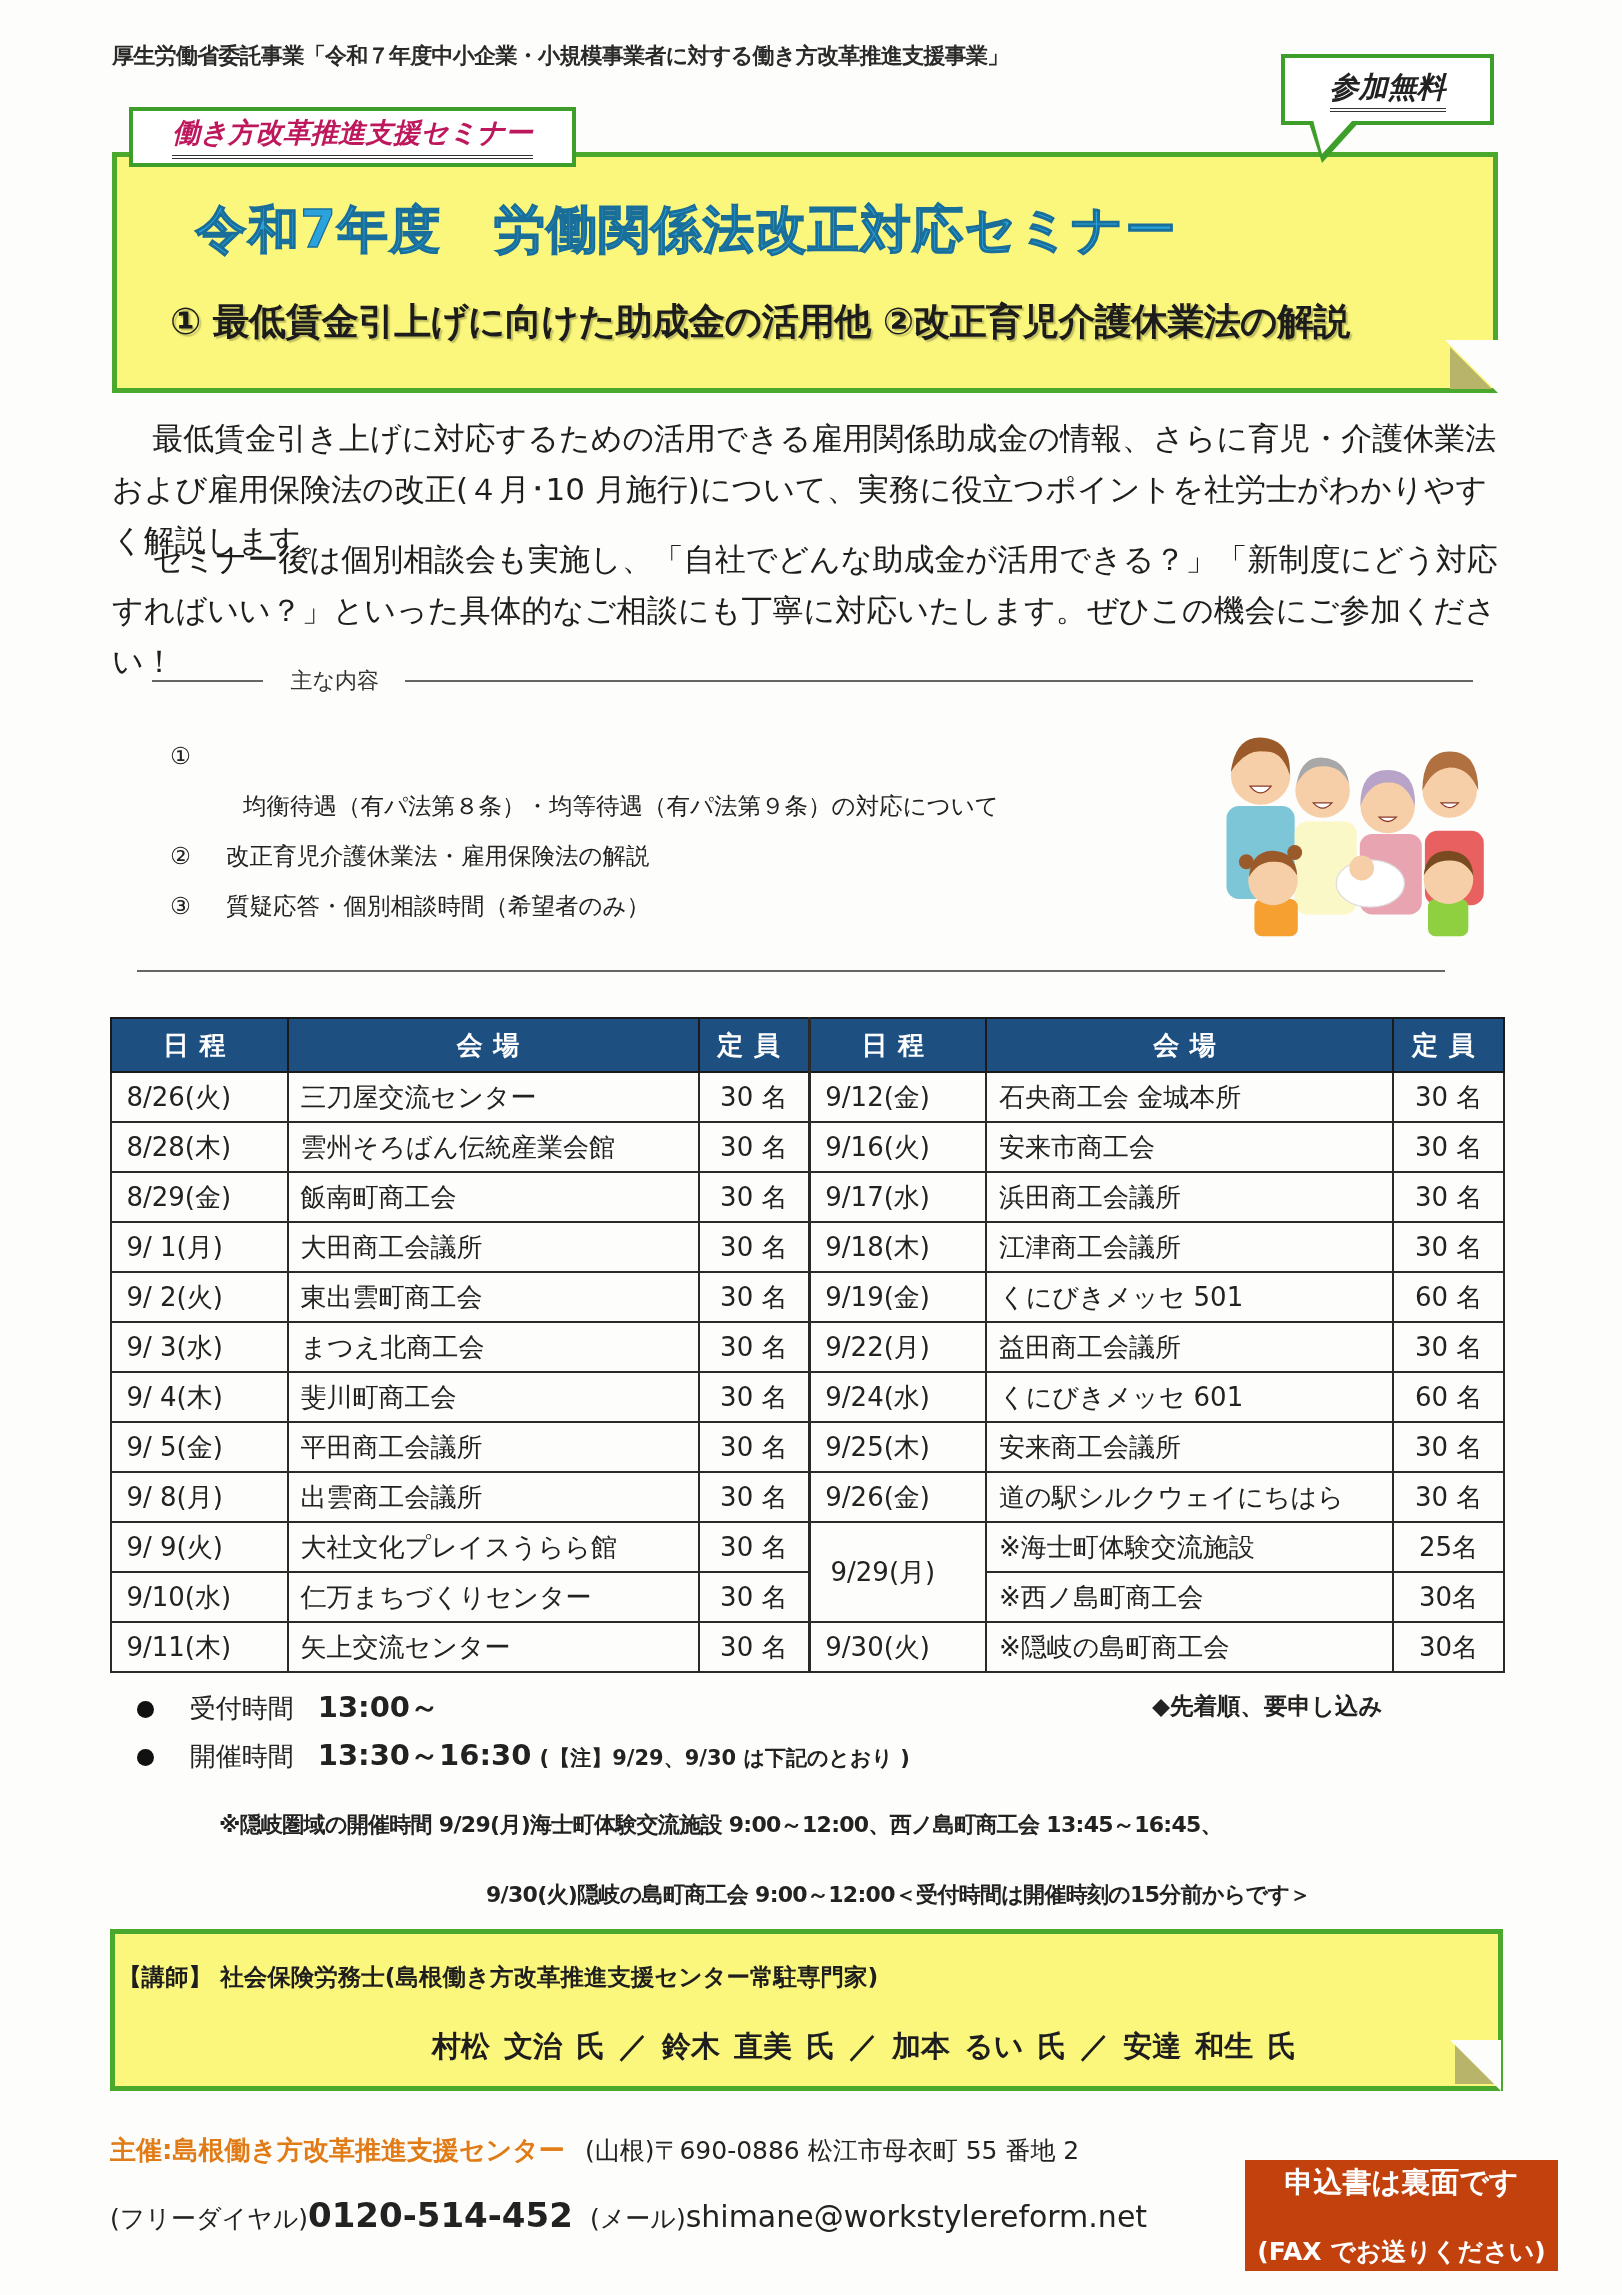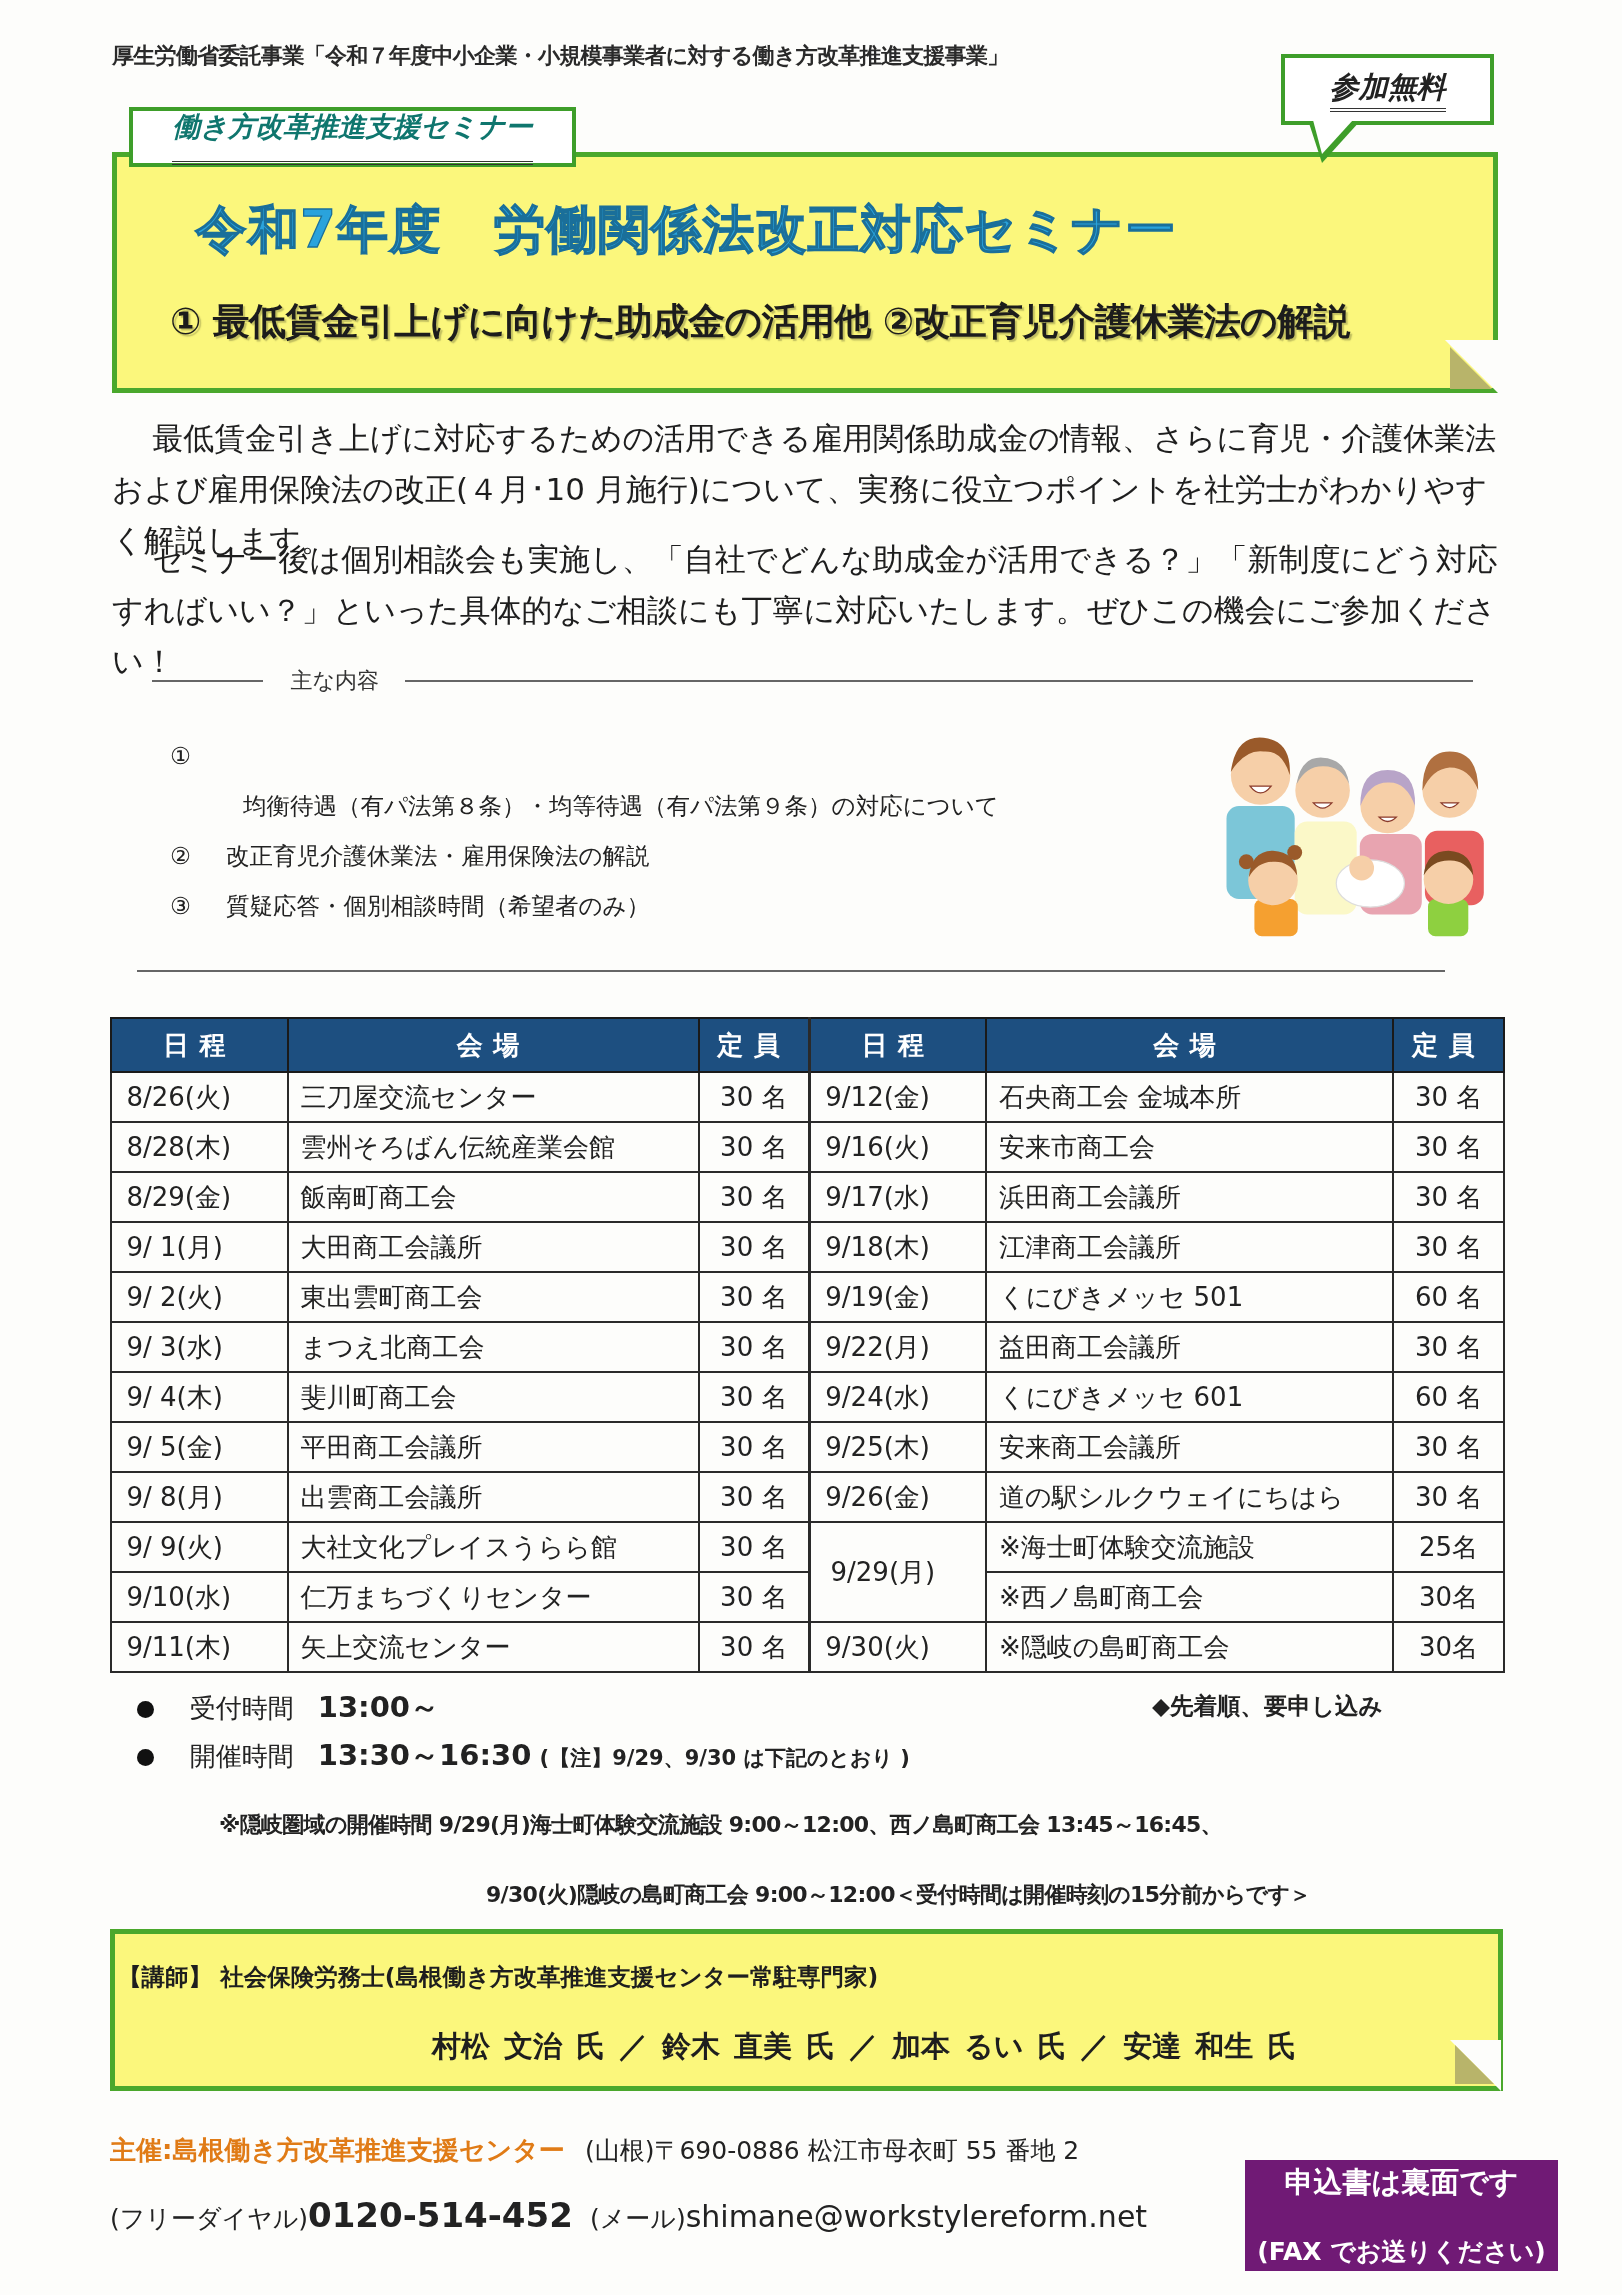--- a/index.html
+++ b/index.html
@@ -10,22 +10,22 @@
 
   
   .banner { left:112px; top:152px; width:1386px; height:241px; background:#fbf77c;
             border:5.2px solid #4aa82c; box-sizing:border-box; }
   .banner-fold { left:1445px; top:340px; width:0; height:0; border-left:54px solid transparent;
                  border-top:54px solid #fdfdfb; }
   .banner-fold2 { left:1450px; top:347px; width:0; height:0; border-right:42px solid #b8b46a;
                   border-bottom:42px solid transparent; transform:rotate(180deg); }
   .tab { left:129px; top:107px; width:447px; height:60px; background:#fff; border:4.6px solid #3e9e2a; box-sizing:border-box;
          display:flex; align-items:center; justify-content:center; }
-  .tab span { font-size:27.5px; font-style:italic; font-weight:bold; color:#0f766e;
-              border-bottom:4.6px double #333; padding-bottom:16px; }
+  .tab span { font-size:27.5px; font-style:italic; font-weight:bold; color:#be185d;
+              border-bottom:4.6px double #333; padding-bottom:4px; }
   .bubble { left:1281px; top:54px; width:213px; height:71px; background:#fff; border:4.6px solid #3e9e2a;
             box-sizing:border-box; display:flex; align-items:center; justify-content:center; }
   .bubble span { font-size:29px; font-style:italic; font-weight:bold; color:#222; border-bottom:4.6px double #333; }
   .bubble-tail { left:1308px; top:120px; width:0; height:0; border-left:14.4px solid transparent;
                  border-right:39px solid transparent; border-top:43px solid #3e9e2a; }
   .bubble-tail-in { left:1313px; top:120px; width:0; height:0; border-left:9.2px solid transparent;
                  border-right:31px solid transparent; border-top:34px solid #fff; }
   .title { left:112px; width:1149px; top:196px; text-align:center; font-size:51px; font-weight:bold;
            color:#2aa3dc; -webkit-text-stroke:1.3px #1a6f9a; letter-spacing:1.3px;
            text-shadow:0 0 0 #fff; }
@@ -70,21 +70,21 @@
   .lect-fold2 { left:1455px; top:2045px; width:0; height:0; border-left:0; border-right:39px solid #b8b46a; border-bottom:39px solid transparent; transform:rotate(180deg); }
   .lect-title { left:118px; top:1961px; font-size:23.5px; font-weight:bold; color:#1e1e1e; }
   .lect-names { left:432px; top:2027px; font-size:29px; font-weight:bold; color:#1e1e1e; word-spacing:3.9px; }
 
   .org { left:110px; top:2133px; font-size:26px; }
   .org .o-name { color:#e07b16; font-weight:bold; }
   .org .o-addr { color:#222; margin-left:11.8px; font-size:25px; }
   .contact { left:110px; top:2195px; font-size:25px; color:#222; }
   .contact .tel { font-size:34px; font-weight:bold; }
   .contact .mail { font-size:30px; }
-  .fax-box { left:1245px; top:2160px; width:313px; height:111px; background:#701a75; color:#fff;
+  .fax-box { left:1245px; top:2160px; width:313px; height:111px; background:#c2410c; color:#fff;
              display:flex; flex-direction:column; align-items:center; justify-content:center; font-weight:bold;gap:28px; }
   .fax-box .l1 { font-size:29px; }
   .fax-box .l2 { font-size:25px; margin-top:3.9px; }
 </style>
 </head>
 <body>
 
 <div class="abs top-note">厚生労働省委託事業「令和７年度中小企業・小規模事業者に対する働き方改革推進支援事業」</div>
 
 <div class="abs banner"></div>

